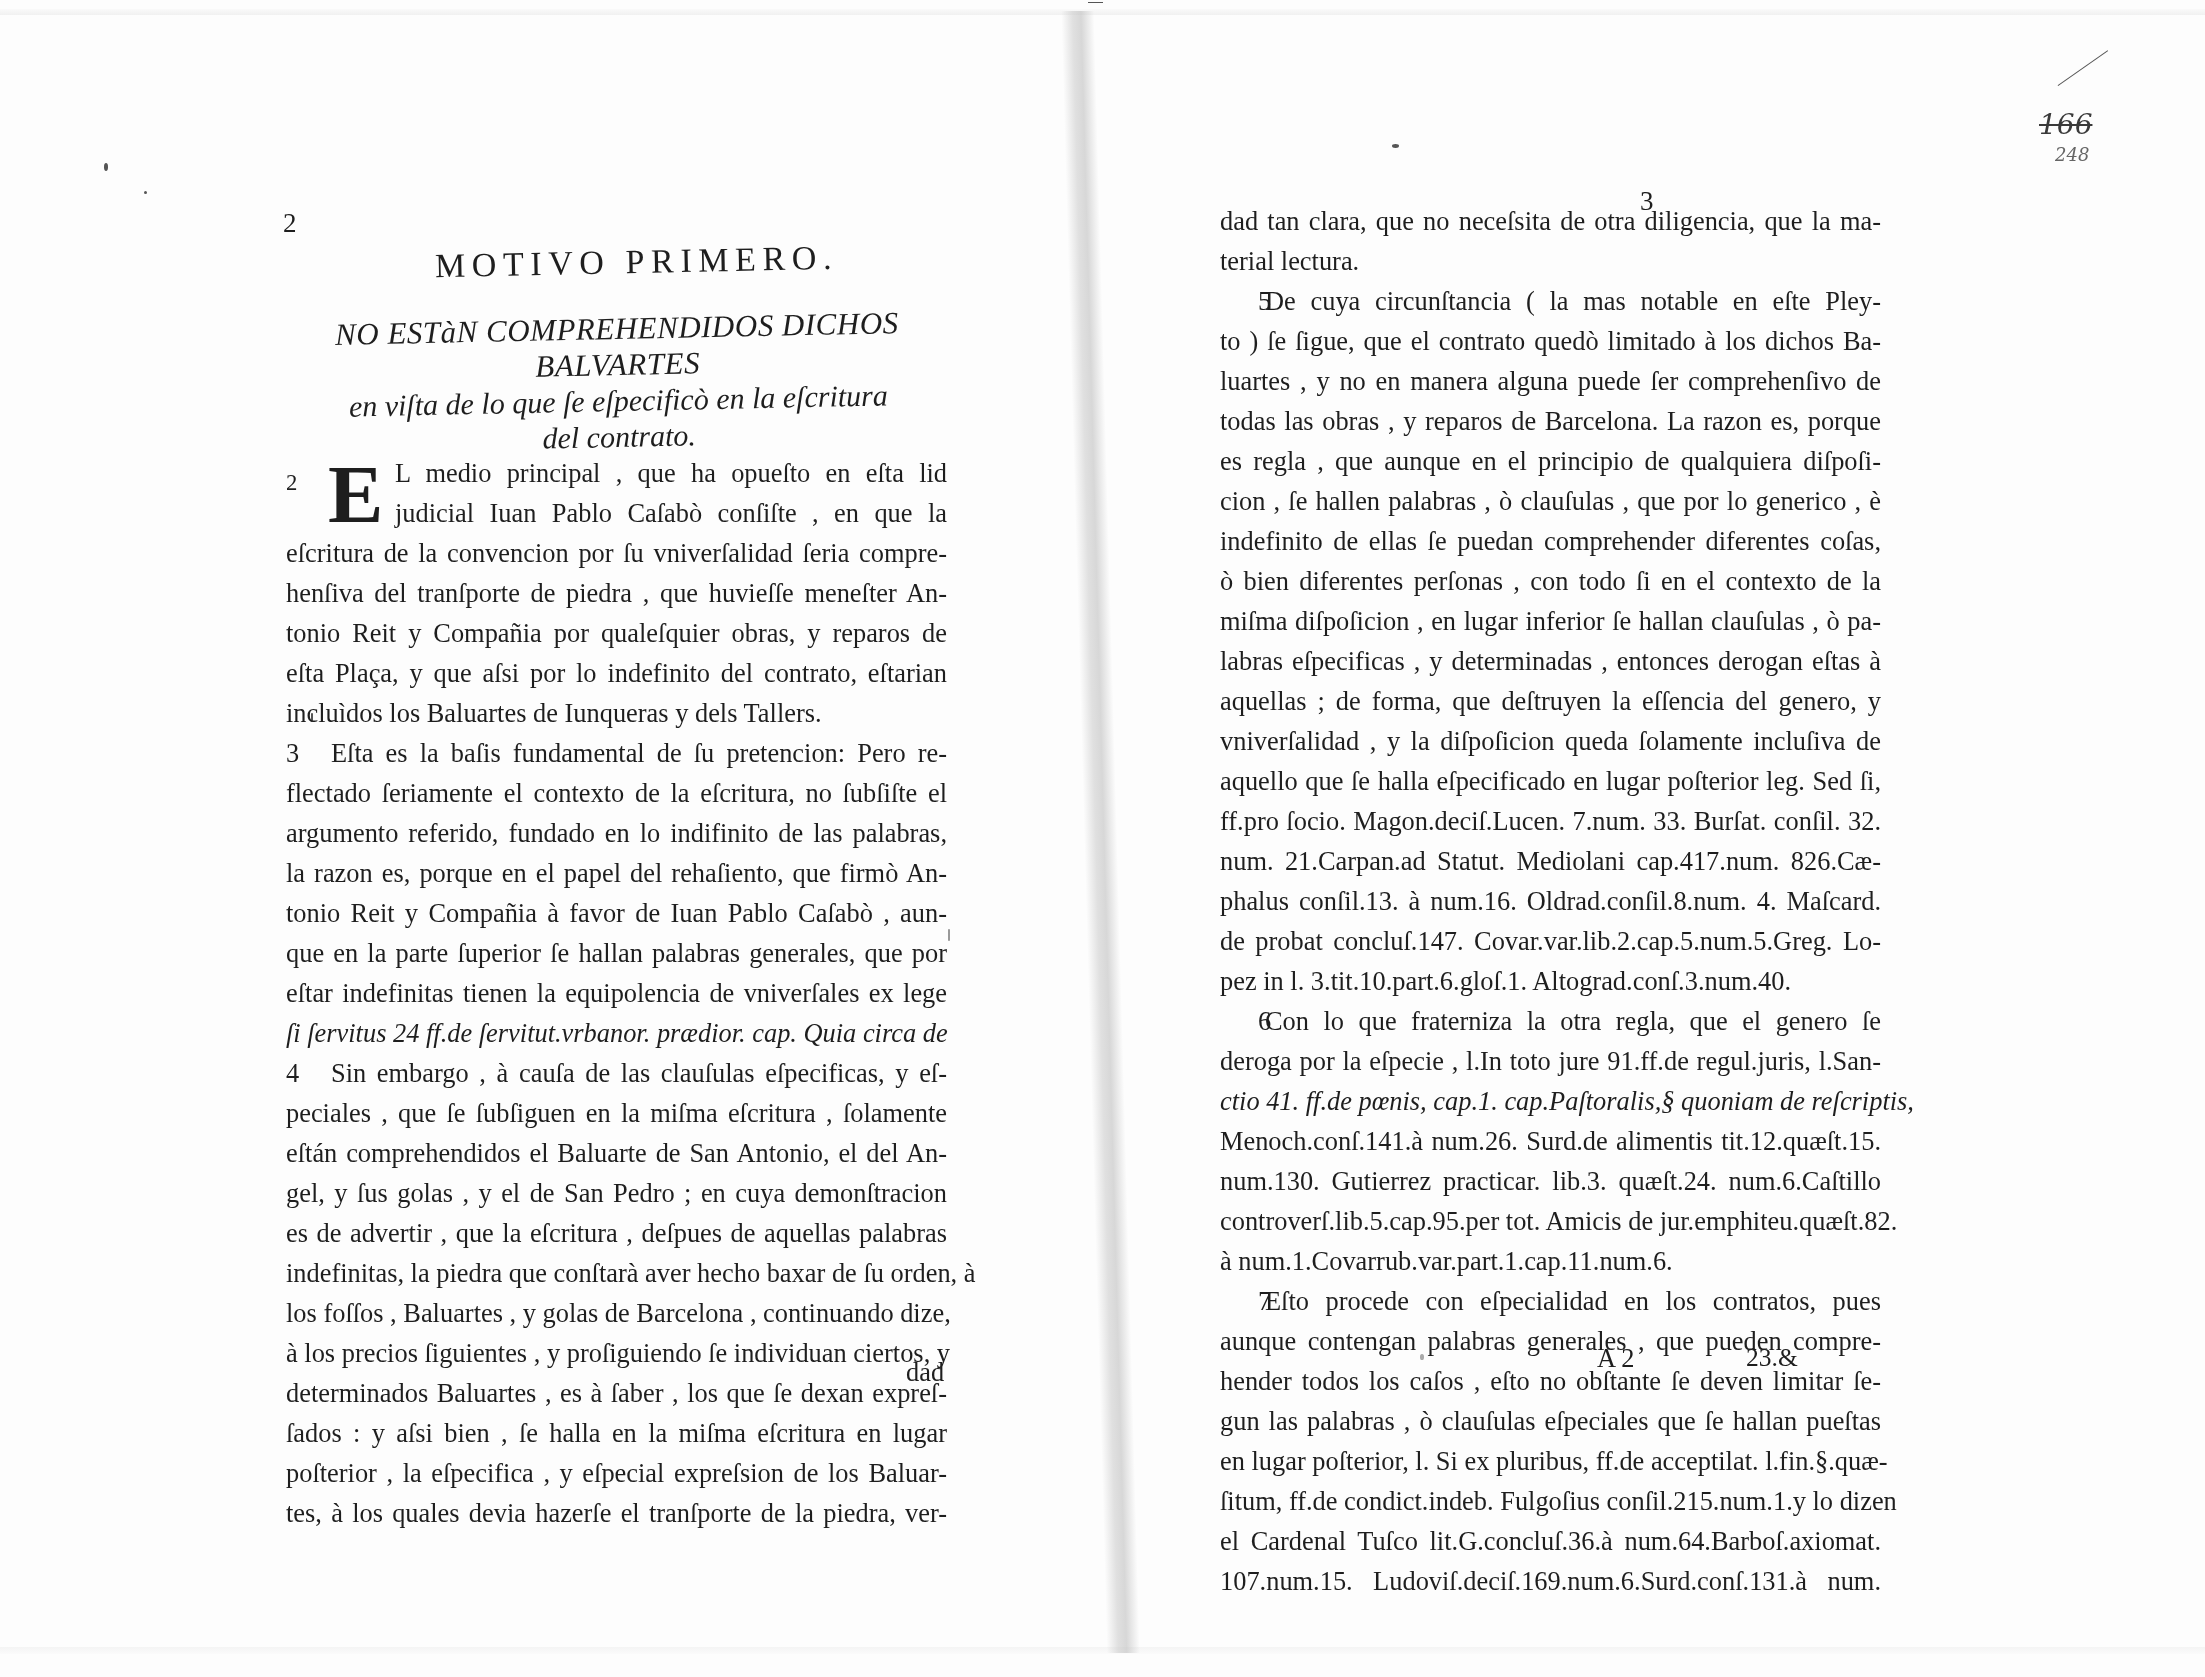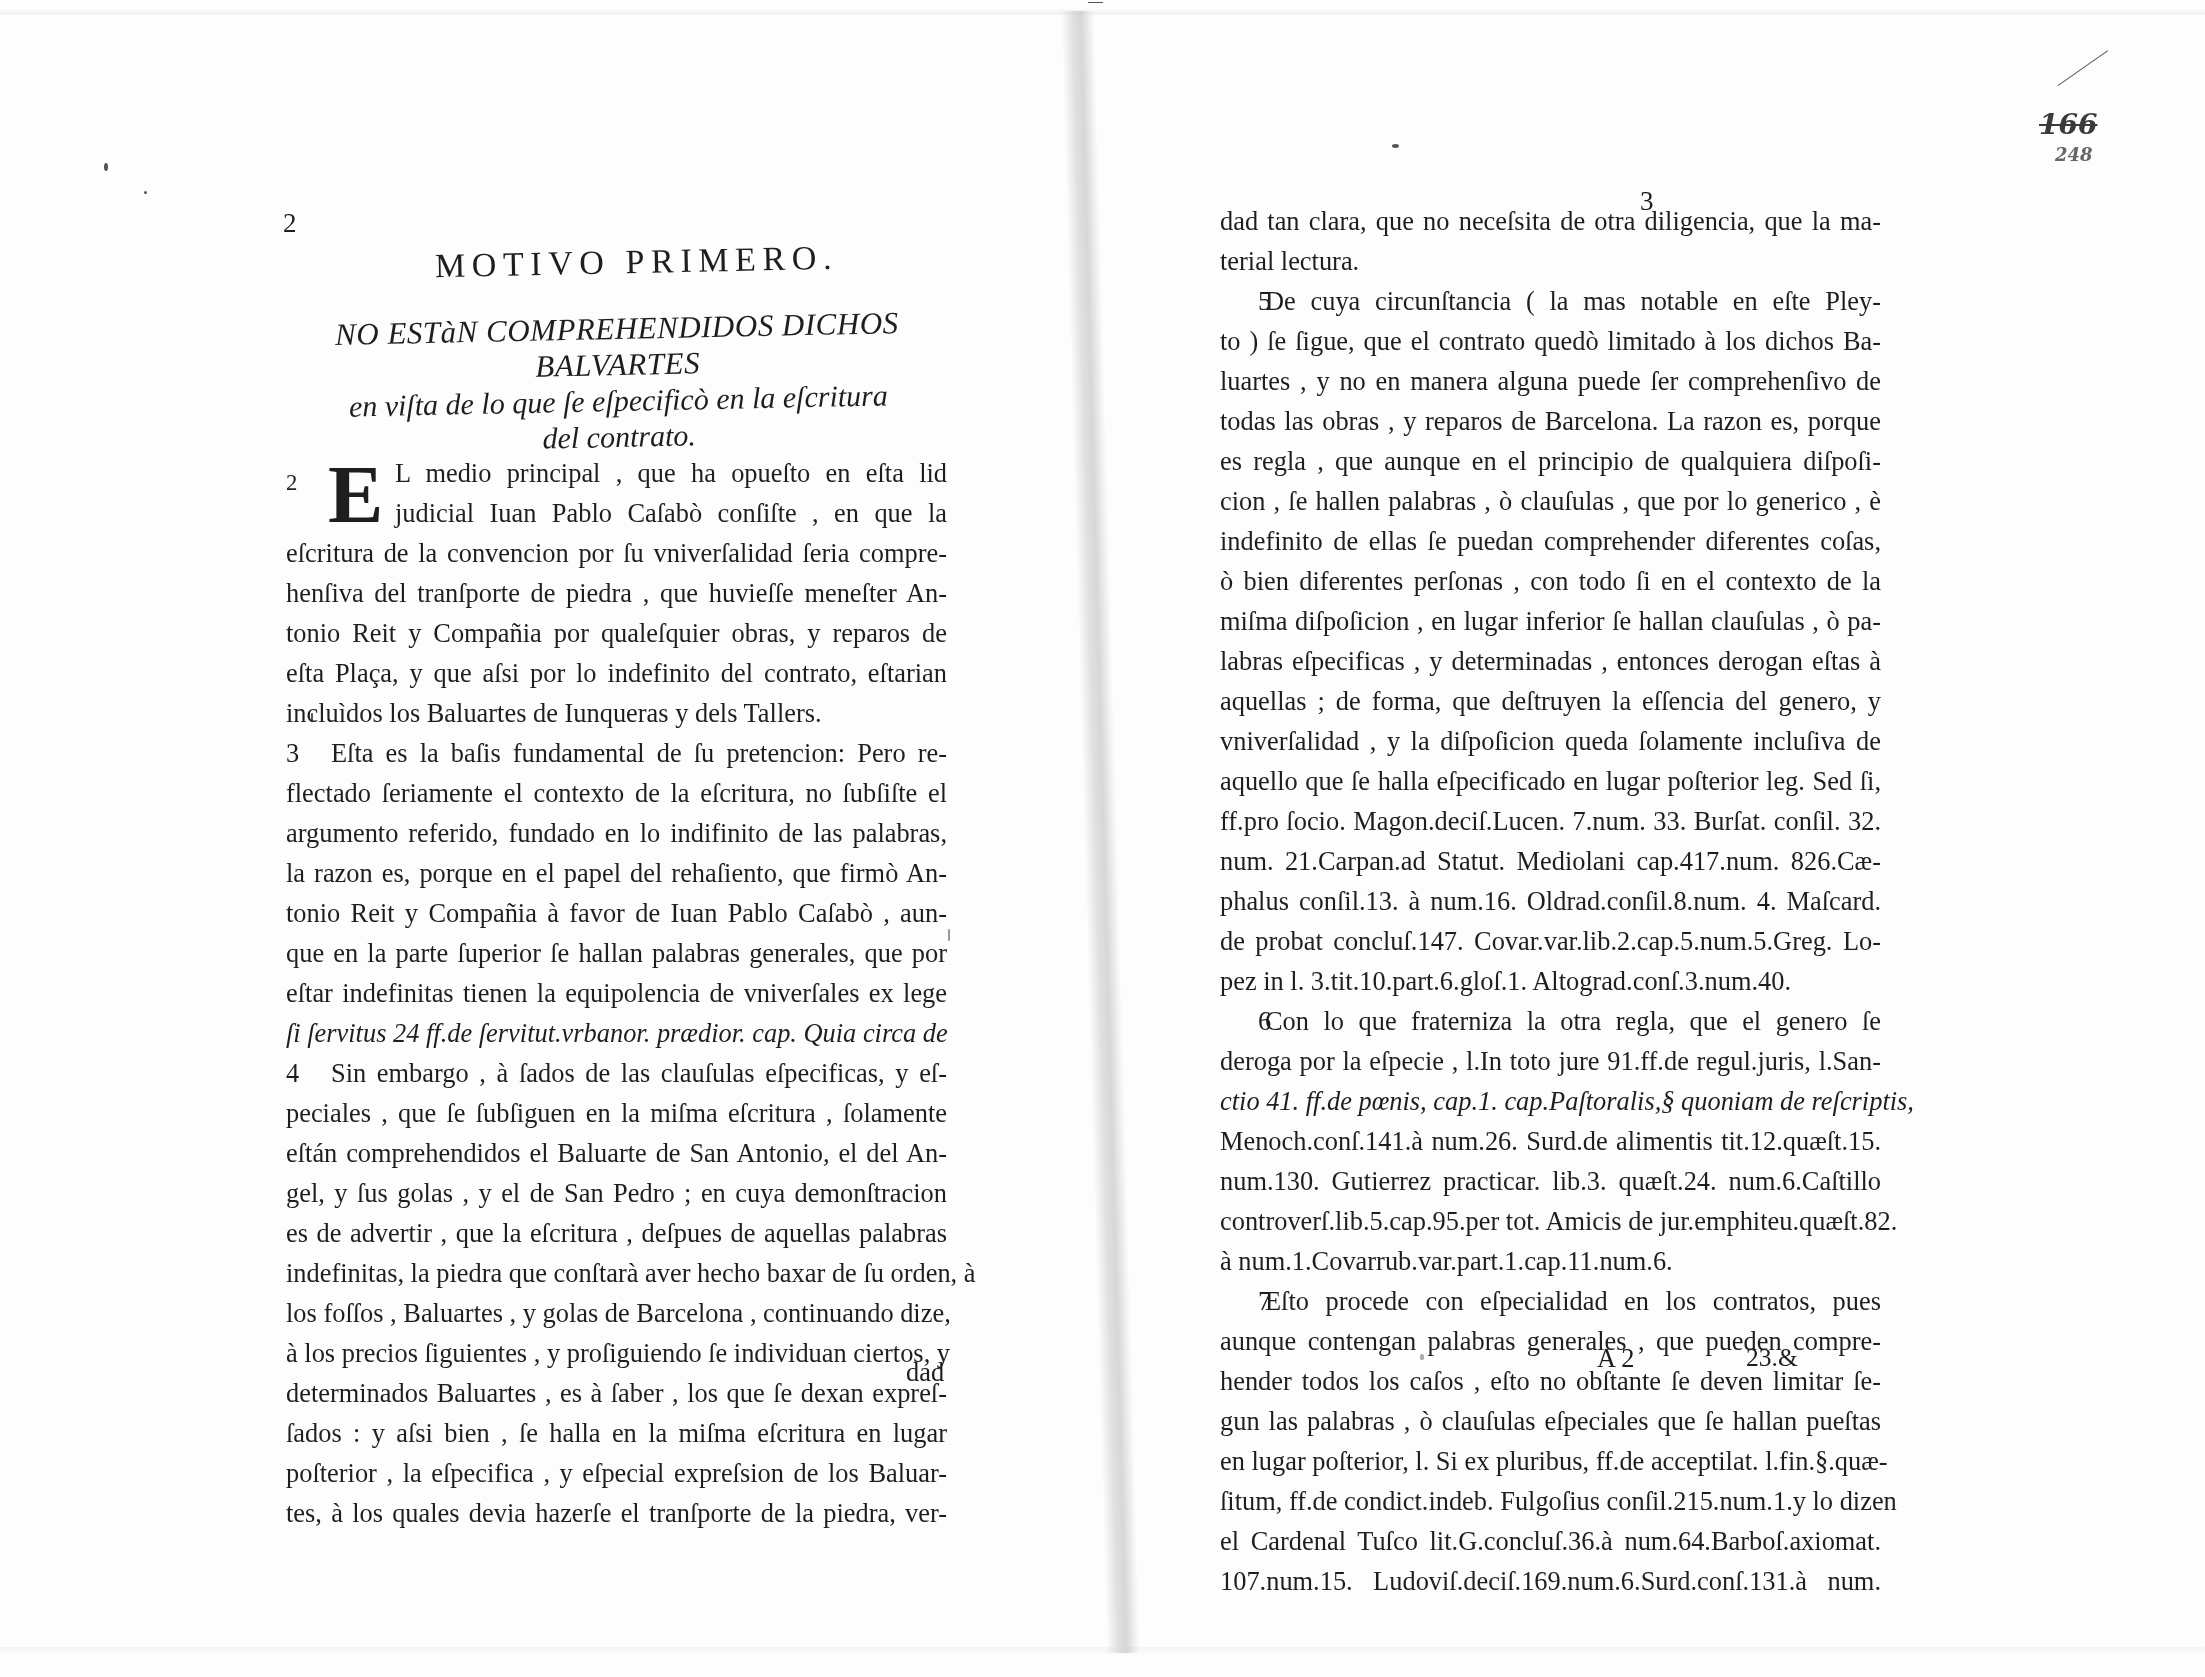--- a/index.html
+++ b/index.html
@@ -55,21 +55,21 @@
     position: absolute; left: 42px; top: 2.8px;
     font-size: 83px; line-height: 76px; font-weight: bold;
   }
   .para2-num { position: absolute; left: 0; top: 10.4px; font-size: 22.7px; }
 
   .catchword-left { position: absolute; left: 878px; top: 1357px; font-size: 26.4px; margin-left: 28px; }
   .signature { position: absolute; left: 1597px; top: 1343px; font-size: 26.4px; }
   .catchword-right { position: absolute; left: 1746px; top: 1343px; font-size: 25.5px; }
 
   .handwritten {
-    position: absolute; font-family: "DejaVu Serif", serif; font-style: italic; color: #3a3a3a; font-weight: bold;
+    position: absolute; font-family: "DejaVu Serif", serif; font-style: italic; color: #3a3a3a;
   }
   .hw-166 { left: 2039px; top: 108px; font-size: 28px; text-decoration: line-through; }
   .hw-248 { left: 2055px; top: 144px; font-size: 18px; color: #666; }
   .hw-stroke {
     position: absolute; left: 2058px; top: 85px; width: 61px; height: 1.4px; background: #555;
     transform: rotate(-35deg); transform-origin: left center;
   }
 </style>
 </head>
 <body>
@@ -116,21 +116,21 @@
       <span class="line">flectado ſeriamente el contexto de la eſcritura, no ſubſiſte el</span>
       <span class="line">argumento referido, fundado en lo indifinito de las palabras,</span>
       <span class="line">la razon es, porque en el papel del rehaſiento, que firmò An-</span>
       <span class="line">tonio Reit y Compañia à favor de Iuan Pablo Caſabò , aun-</span>
       <span class="line">que en la parte ſuperior ſe hallan palabras generales, que por</span>
       <span class="line">eſtar indefinitas tienen la equipolencia de vniverſales ex lege</span>
       <span class="line it">ſi ſervitus 24 ff.de ſervitut.vrbanor. prædior. cap. Quia circa de</span>
     </div>
 
     <div>
-      <span class="line ind"><span class="para-num" style="margin-left:-45px">4</span><span>Sin embargo , à ſados de las clauſulas eſpecificas, y eſ-</span></span>
+      <span class="line ind"><span class="para-num" style="margin-left:-45px">4</span><span>Sin embargo , à cauſa de las clauſulas eſpecificas, y eſ-</span></span>
       <span class="line">peciales , que ſe ſubſiguen en la miſma eſcritura , ſolamente</span>
       <span class="line">eſtán comprehendidos el Baluarte de San Antonio, el del An-</span>
       <span class="line">gel, y ſus golas , y el de San Pedro ; en cuya demonſtracion</span>
       <span class="line">es de advertir , que la eſcritura , deſpues de aquellas palabras</span>
       <span class="line">indefinitas, la piedra que conſtarà aver hecho baxar de ſu orden, à</span>
       <span class="line">los foſſos , Baluartes , y golas de Barcelona , continuando dize,</span>
       <span class="line">à los precios ſiguientes , y proſiguiendo ſe individuan ciertos, y</span>
       <span class="line">determinados Baluartes , es à ſaber , los que ſe dexan expreſ-</span>
       <span class="line">ſados : y aſsi bien , ſe halla en la miſma eſcritura en lugar</span>
       <span class="line">poſterior , la eſpecifica , y eſpecial expreſsion de los Baluar-</span>

